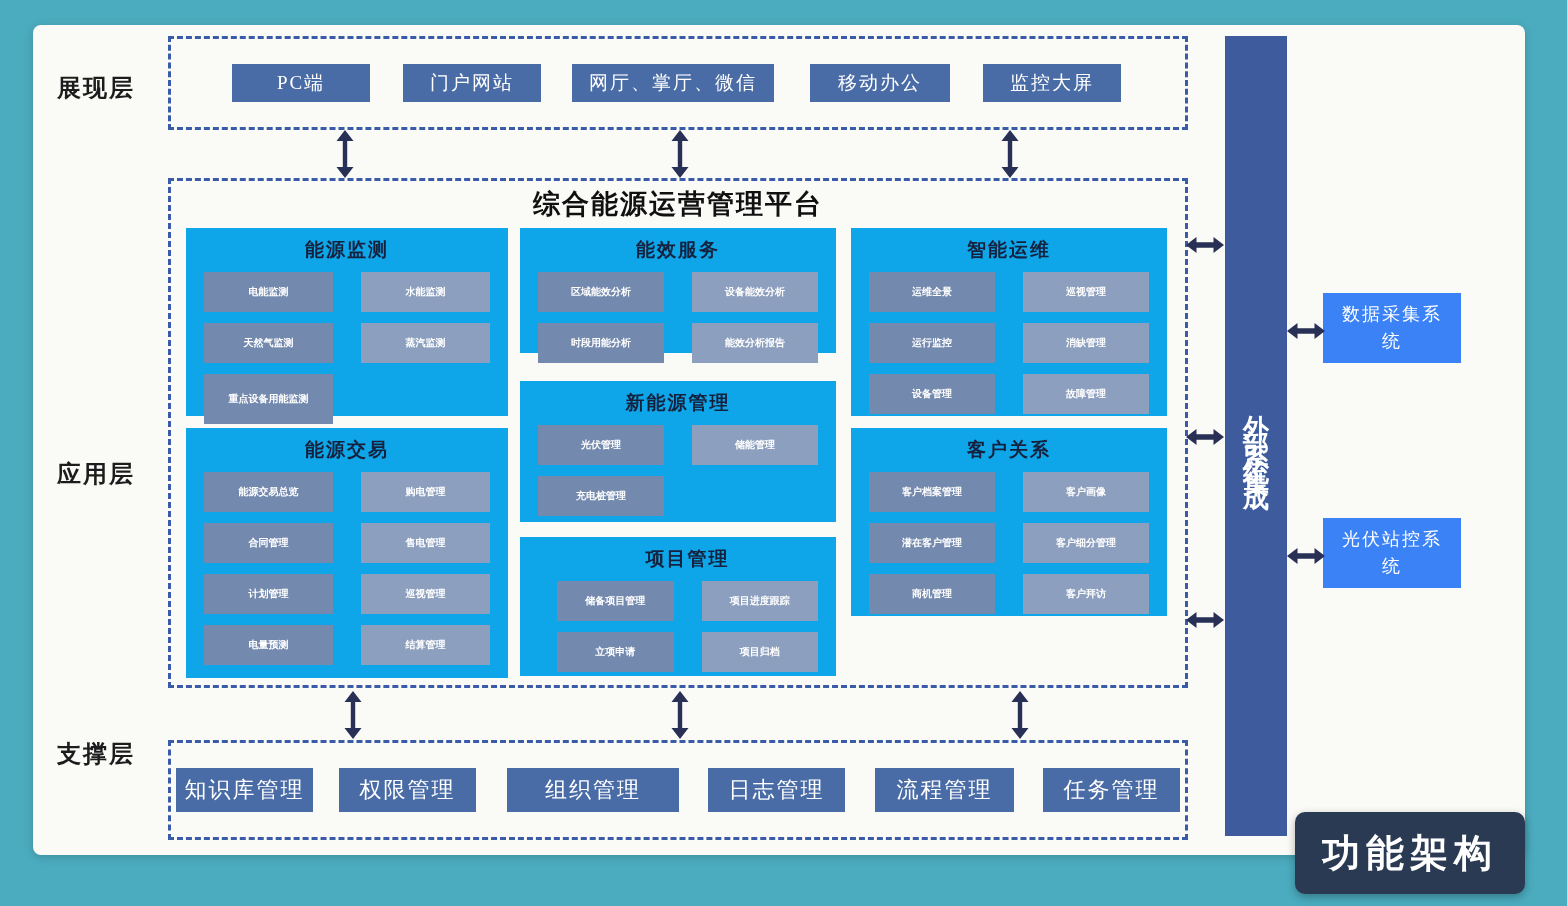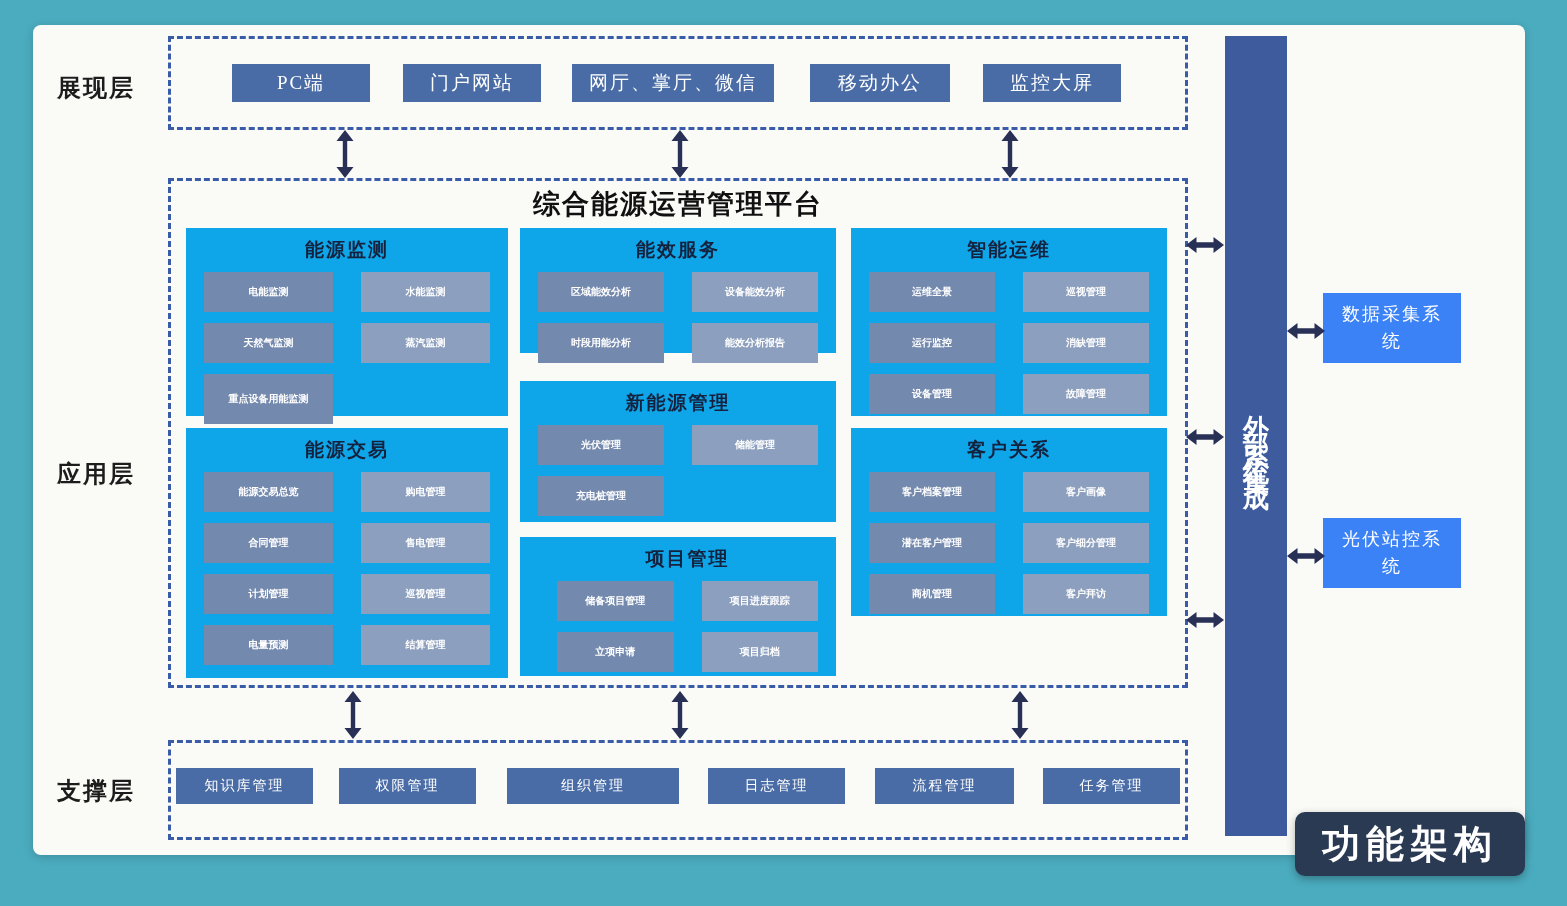--- a/index.html
+++ b/index.html
@@ -19,39 +19,39 @@
     background:#FAFAF7; border-radius:8px;
     box-shadow:0 2px 10px rgba(0,0,0,.18);
   }
   
   .layer-label {
     position:absolute; font-size:24px; font-weight:bold; color:#1c1c1c;
     letter-spacing:2px;
   }
   #lbl-pres { left:57px; top:72px; }
   #lbl-app  { left:57px; top:458px; }
-  #lbl-sup  { left:57px; top:775px; }
+  #lbl-sup  { left:57px; top:738px; }
 
   
   .dashed {
     position:absolute; border:3px dashed #3A5CA8;
   }
   #box-pres { left:168px; top:36px;  width:1020px; height:94px; }
   #box-app  { left:168px; top:178px; width:1020px; height:510px; }
   #box-sup  { left:168px; top:740px; width:1020px; height:100px; }
 
   
   .pbtn, .sbtn {
     position:absolute; height:38px;
     background:#4A6CA6; color:#fff;
     display:flex; align-items:center; justify-content:center;
     font-family:"Liberation Serif","DejaVu Serif",serif;
     font-size:19px; letter-spacing:2px;
   }
-  .sbtn { height:36px; font-size:14px; }
+  .sbtn { height:44px; font-size:22px; }
   #p0 { left:232px; top:64px; width:138px; }
   #p1 { left:403px; top:64px; width:138px; }
   #p2 { left:572px; top:64px; width:202px; }
   #p3 { left:810px; top:64px; width:140px; }
   #p4 { left:983px; top:64px; width:138px; }
 
   #s0 { left:176px;  top:768px; width:137px; }
   #s1 { left:339px;  top:768px; width:137px; }
   #s2 { left:507px;  top:768px; width:172px; }
   #s3 { left:708px;  top:768px; width:137px; }
@@ -108,21 +108,21 @@
     display:flex; align-items:center; justify-content:center;
     font-family:"Liberation Serif","DejaVu Serif",serif;
     font-size:18px; line-height:1.5; text-align:center; padding:0 16px;
     letter-spacing:2px;
   }
   #e0 { left:1323px; top:293px; }
   #e1 { left:1323px; top:518px; }
 
   
   #badge {
-    position:absolute; left:1295px; top:812px; width:230px; height:64px;
+    position:absolute; left:1295px; top:812px; width:230px; height:82px;
     background:#2B3A53; border-radius:10px; color:#fff;
     display:flex; align-items:center; justify-content:center;
     font-size:38px; font-weight:bold; letter-spacing:6px;
     box-shadow:0 3px 8px rgba(0,0,0,.3);
   }
 
   
   .arr { position:absolute; }
   .arr path { fill:#283055; }
   #va1 { left:333px;  top:130px; }

